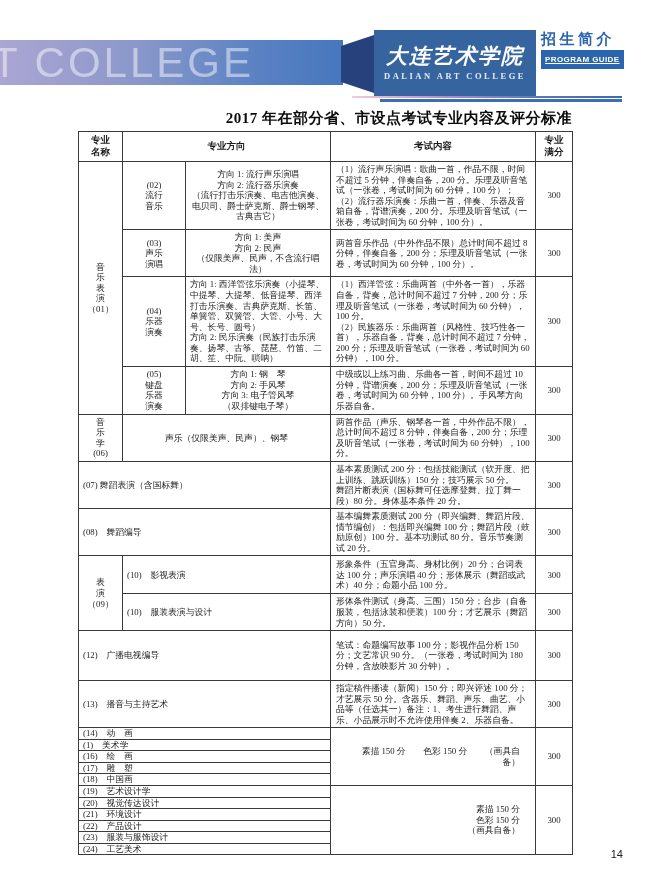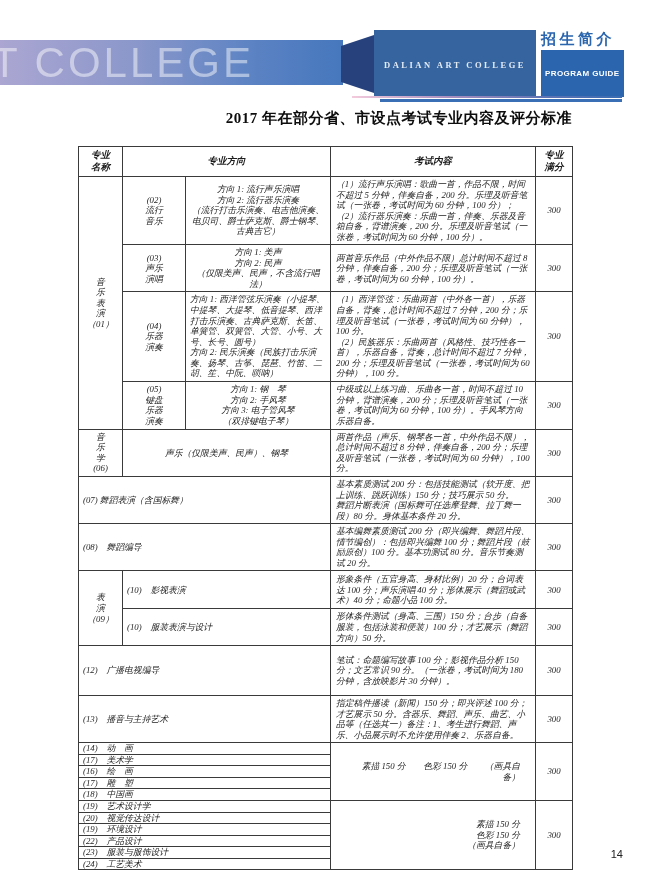--- a/index.html
+++ b/index.html
@@ -41,38 +41,39 @@
     font-family:"Liberation Sans","DejaVu Sans",sans-serif;
     font-size:37px;font-weight:700;color:#2a65ad;line-height:0.92;letter-spacing:0px;
   }
   .guide-cn{
     font-size:15px;font-weight:700;color:#2a65ad;letter-spacing:3.5px;
     white-space:nowrap;line-height:1.15;margin-top:1px;
   }
   .guide-en{
     display:inline-block;background:#2a65ad;color:#ffffff;
     font-family:"Liberation Sans","DejaVu Sans",sans-serif;
-    font-size:8px;font-weight:700;letter-spacing:0.4px;padding:19px 4px;margin-top:2px;
+    font-size:8px;font-weight:700;letter-spacing:0.4px;padding:5px 4px;margin-top:2px;
     white-space:nowrap;
+    text-decoration:underline;
   }
   .underline-grad{
     position:absolute;left:352px;top:96px;width:270px;height:2px;
     background:linear-gradient(90deg,#f3cbdc 0%,#a98fc0 35%,#5f74b4 70%,#3a6cb2 100%);
   }
   .underline-blue{
     position:absolute;left:380px;top:99px;width:242px;height:2.5px;background:#3a6fb5;
   }
   
   .doc-title{
     position:absolute;left:78px;top:109px;width:494px;text-align:right;
     font-size:15px;font-weight:700;color:#0d0d0d;letter-spacing:0.5px;white-space:nowrap;
   }
   
   table.exam{
-    position:absolute;left:78px;top:146px;width:494px;border-collapse:collapse;table-layout:fixed;font-style:italic;
+    position:absolute;left:78px;top:131px;width:494px;border-collapse:collapse;table-layout:fixed;
   }
   table.exam th,table.exam td{
     border:1px solid #3a3a3a;vertical-align:middle;
     font-size:8.8px;line-height:1.2;color:#1c1c1c;overflow:hidden;
   }
   table.exam th{font-weight:700;text-align:center;white-space:pre-line;font-size:9.5px;}
   td.vlabel{white-space:pre-line;text-align:center;font-size:9.3px;line-height:1.5;font-weight:400;}
   td.code-label{white-space:pre-line;text-align:center;font-size:9px;line-height:1.45;}
   td.dir-center{white-space:pre-line;text-align:center;padding:2px 3px;margin-top:32px;}
   td.dir-left{white-space:pre-line;text-align:left;padding:2px 4px;}
@@ -85,20 +86,21 @@
     font-family:"Liberation Sans","DejaVu Sans",sans-serif;}
 </style>
 </head>
 <body>
 
 <div class="band">
   <div class="band-text">T COLLEGE</div>
 </div>
 <div class="fold"></div>
 <div class="logo-box">
+  <div class="logo-cn">大连艺术学院</div>
   <div class="logo-en">DALIAN ART COLLEGE</div>
 </div>
 <div class="year-block">
   <div class="guide-cn">招生简介</div>
   <div class="guide-en">PROGRAM GUIDE</div>
 </div>
 <div class="underline-grad"></div>
 <div class="underline-blue"></div>
 
 <div class="doc-title">2017 年在部分省、市设点考试专业内容及评分标准</div>
@@ -218,21 +220,21 @@
       <td class="content">指定稿件播读（新闻）150 分；即兴评述 100 分；才艺展示 50 分。含器乐、舞蹈、声乐、曲艺、小品等（任选其一）备注：1、考生进行舞蹈、声乐、小品展示时不允许使用伴奏 2、乐器自备。</td>
       <td class="score">300</td>
     </tr>
 
     <tr style="height:11px">
       <td colspan="3" class="span-label">(14)　动　画</td>
       <td rowspan="5" class="content-center">素描 150 分　　色彩 150 分　　（画具自备）</td>
       <td rowspan="5" class="score">300</td>
     </tr>
     <tr style="height:11px">
-      <td colspan="3" class="span-label">(17)　美术学</td>
+      <td colspan="3" class="span-label">(1)　美术学</td>
     </tr>
     <tr style="height:11px">
       <td colspan="3" class="span-label">(16)　绘　画</td>
     </tr>
     <tr style="height:11px">
       <td colspan="3" class="span-label">(17)　雕　塑</td>
     </tr>
     <tr style="height:11px">
       <td colspan="3" class="span-label">(18)　中国画</td>
     </tr>
@@ -241,21 +243,21 @@
       <td colspan="3" class="span-label">(19)　艺术设计学</td>
       <td rowspan="6" class="content-center">素描 150 分
 色彩 150 分
 （画具自备）</td>
       <td rowspan="6" class="score">300</td>
     </tr>
     <tr style="height:11px">
       <td colspan="3" class="span-label">(20)　视觉传达设计</td>
     </tr>
     <tr style="height:11px">
-      <td colspan="3" class="span-label">(19)　环境设计</td>
+      <td colspan="3" class="span-label">(21)　环境设计</td>
     </tr>
     <tr style="height:11px">
       <td colspan="3" class="span-label">(22)　产品设计</td>
     </tr>
     <tr style="height:11px">
       <td colspan="3" class="span-label">(23)　服装与服饰设计</td>
     </tr>
     <tr style="height:11px">
       <td colspan="3" class="span-label">(24)　工艺美术</td>
     </tr>

